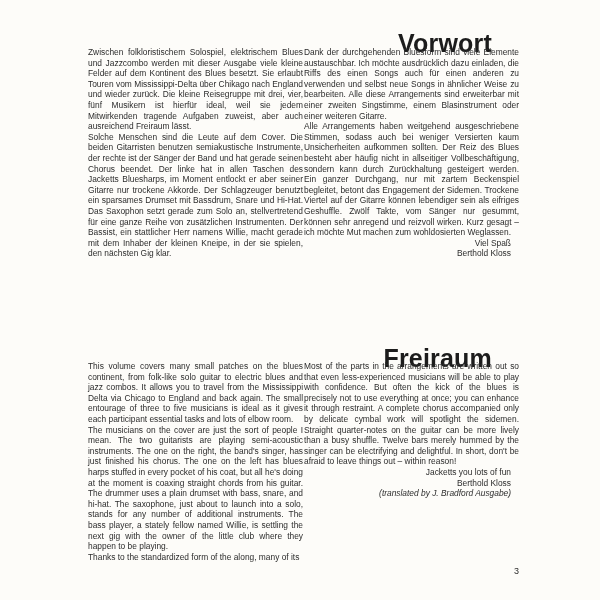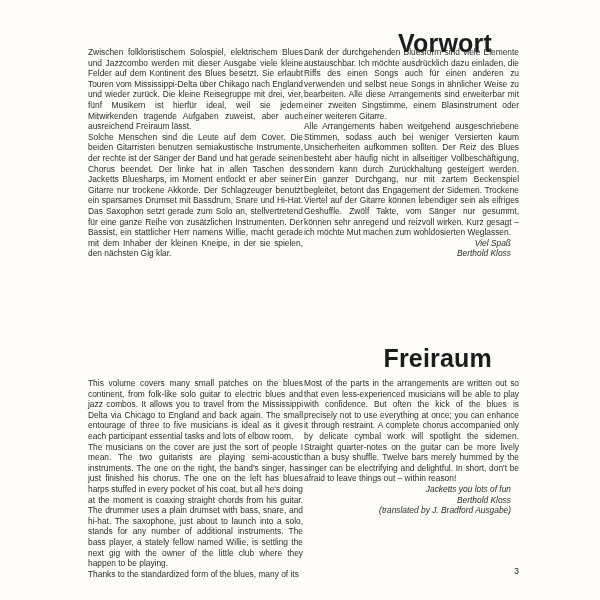--- a/index.html
+++ b/index.html
@@ -22,35 +22,35 @@
   }
   #vorwort-title{top:12px;}
   #preface-title{top:327px;}
   .columns{
     position:absolute;
     left:88px;width:431px;
     display:flex;
     gap:1px;
   }
   #vorwort-columns{top:47px;}
-  #preface-columns{top:378px;}
+  #preface-columns{top:361px;}
   .col{
     flex:1 1 0;
     font-size:8.4px;
     line-height:10.6px;
     text-align:justify;
     text-justify:inter-word;
   }
   .col p{margin:0;}
   .signature{
     text-align:right;
     padding-right:8px;
     margin-top:0;
   }
-  .signature div{margin:0;font-style:italic;}
+  .signature div{margin:0;}
   .italic{font-style:italic;}
   .page-number{
     position:absolute;
     top:566px;
     left:88px;width:431px;
     text-align:right;
     font-size:9px;
     color:#2c2c2c;
   }
 </style>
@@ -75,21 +75,21 @@
       </div>
     </div>
   </div>
 
   <h1 class="section-title" id="preface-title">Freiraum</h1>
 
   <div class="columns" id="preface-columns">
     <div class="col">
       <p>This volume covers many small patches on the blues continent, from folk-like solo guitar to electric blues and jazz combos. It allows you to travel from the Mississippi Delta via Chicago to England and back again. The small entourage of three to five musicians is ideal as it gives each participant essential tasks and lots of elbow room.</p>
       <p>The musicians on the cover are just the sort of people I mean. The two guitarists are playing semi-acoustic instruments. The one on the right, the band's singer, has just finished his chorus. The one on the left has blues harps stuffed in every pocket of his coat, but all he's doing at the moment is coaxing straight chords from his guitar. The drummer uses a plain drumset with bass, snare, and hi-hat. The saxophone, just about to launch into a solo, stands for any number of additional instruments. The bass player, a stately fellow named Willie, is settling the next gig with the owner of the little club where they happen to be playing.</p>
-      <p>Thanks to the standardized form of the blues, many of its</p>
+      <p>Thanks to the standardized form of the along, many of its</p>
     </div>
     <div class="col">
       <p>Most of the parts in the arrangements are written out so that even less-experienced musicians will be able to play with confidence. But often the kick of the blues is precisely not to use everything at once; you can enhance it through restraint. A complete chorus accompanied only by delicate cymbal work will spotlight the sidemen. Straight quarter-notes on the guitar can be more lively than a busy shuffle. Twelve bars merely hummed by the singer can be electrifying and delightful. In short, don't be afraid to leave things out – within reason!</p>
       <div class="signature">
         <div>Jacketts you lots of fun</div>
         <div>Berthold Kloss</div>
         <div class="italic">(translated by J. Bradford Ausgabe)</div>
       </div>
     </div>
   </div>

